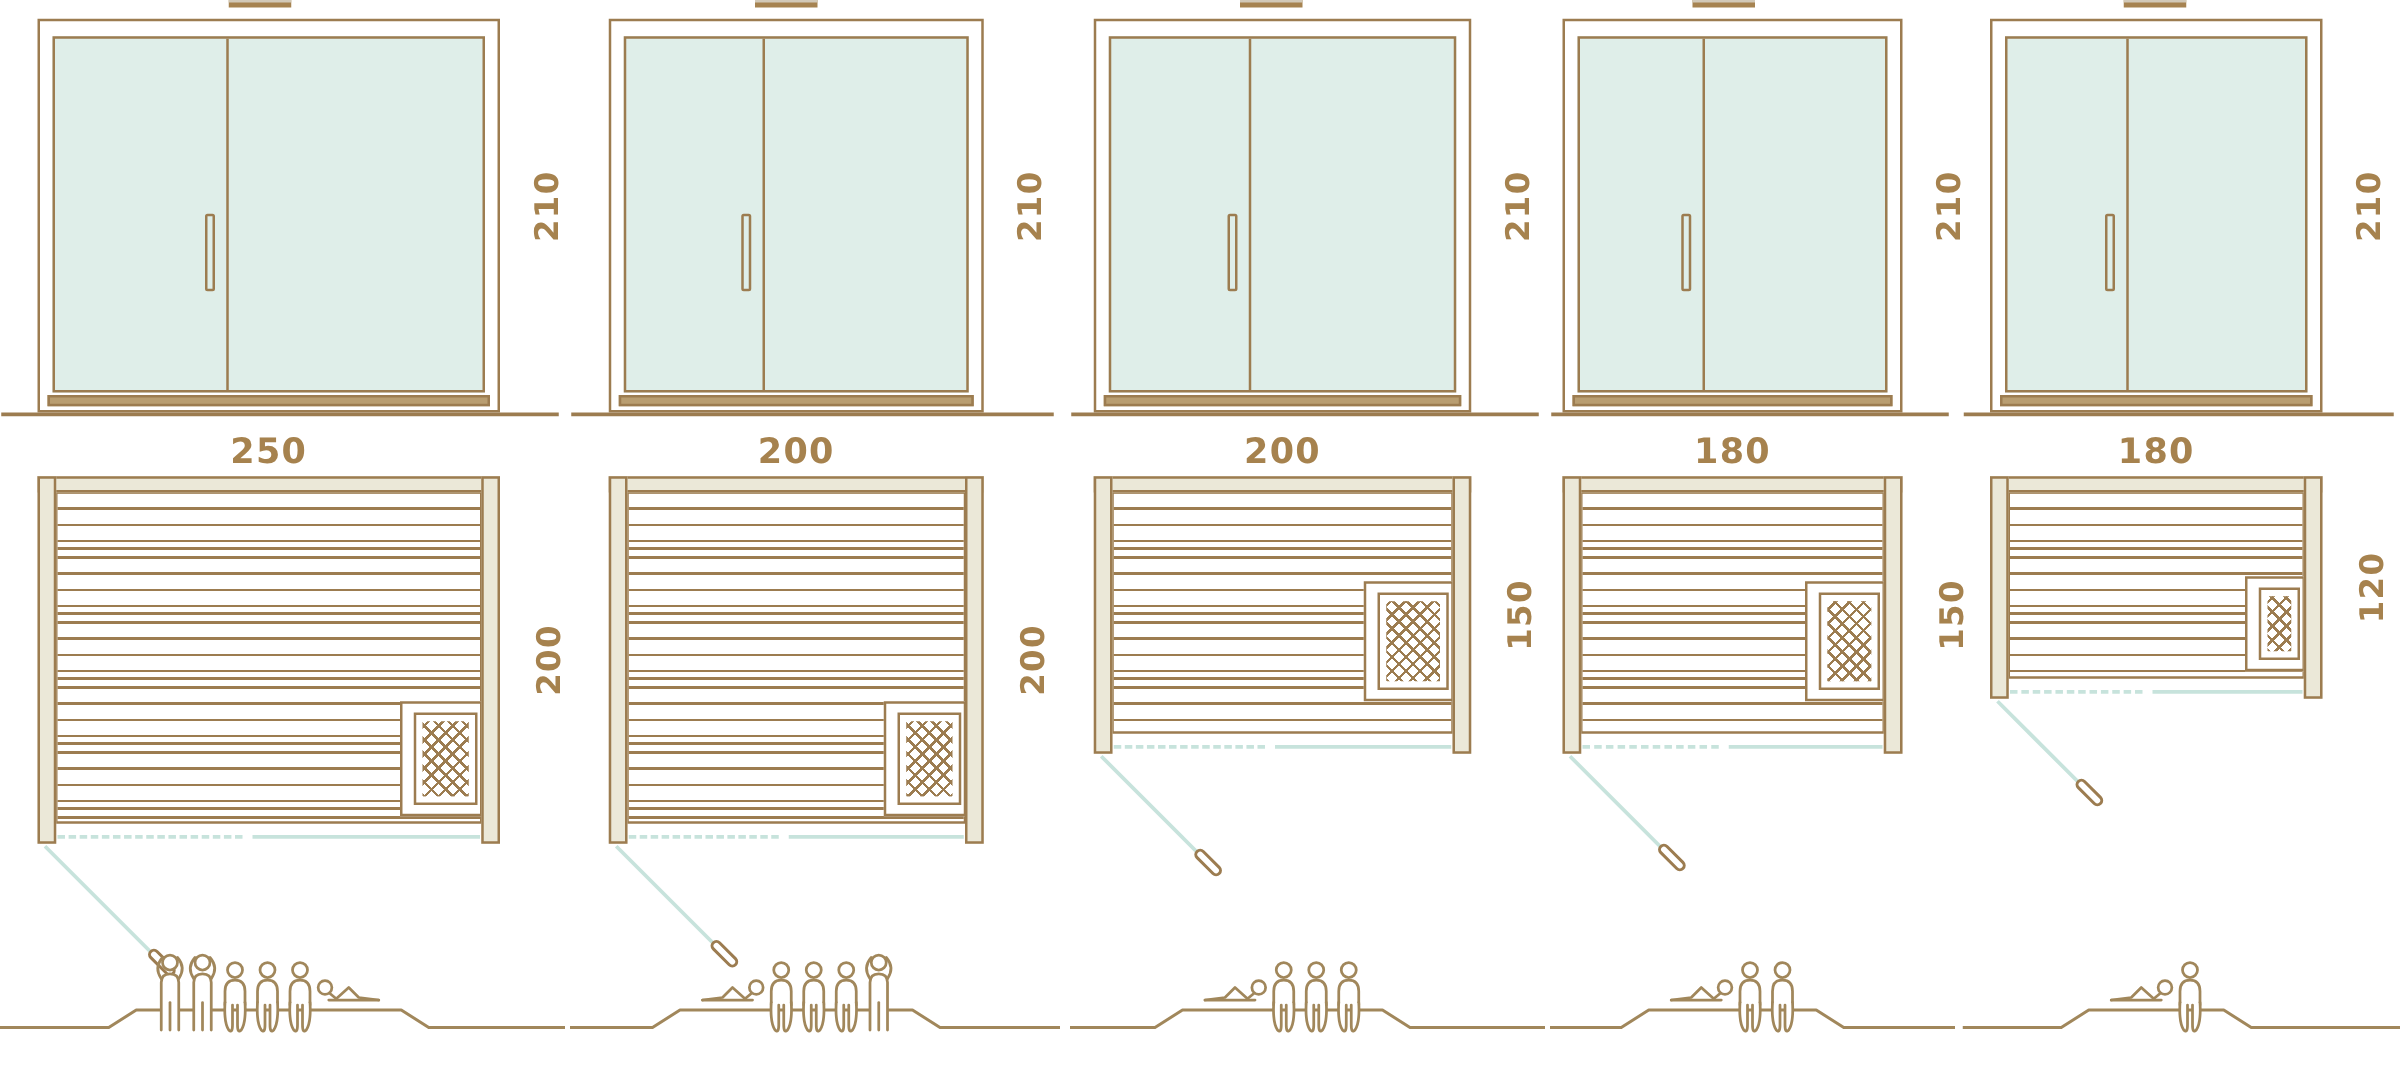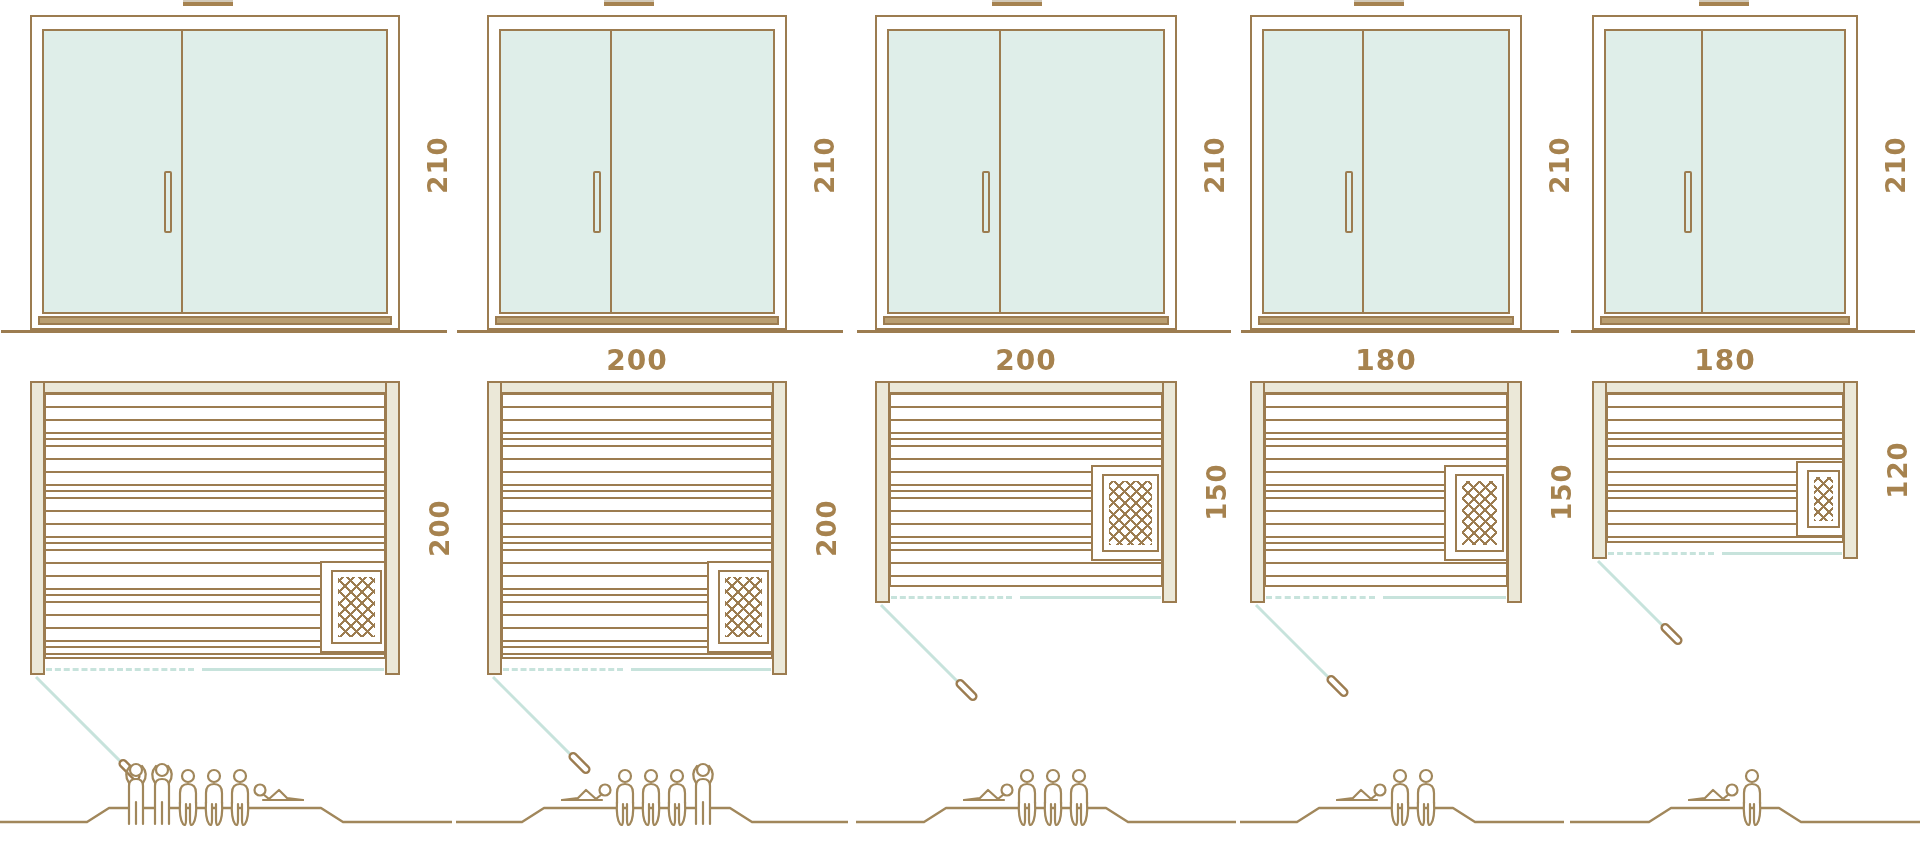--- a/index.html
+++ b/index.html
@@ -122,20 +122,21 @@
     <div class="topbar"></div>
     <div class="box door">
       <div class="glass">
         <div class="divider"></div>
         <div class="handle"></div>
       </div>
       <div class="sill"></div>
       <div class="dim dim-v">210</div>
     </div>
     <div class="groundline"></div>
+    <div class="dim width-label">250</div>
     <div class="box plan">
       <div class="interior">
         <div class="henc">
           <div class="heater">
             <div class="grill"></div>
           </div>
         </div>
       </div>
       <div class="beam"></div>
       <div class="post left"></div>

